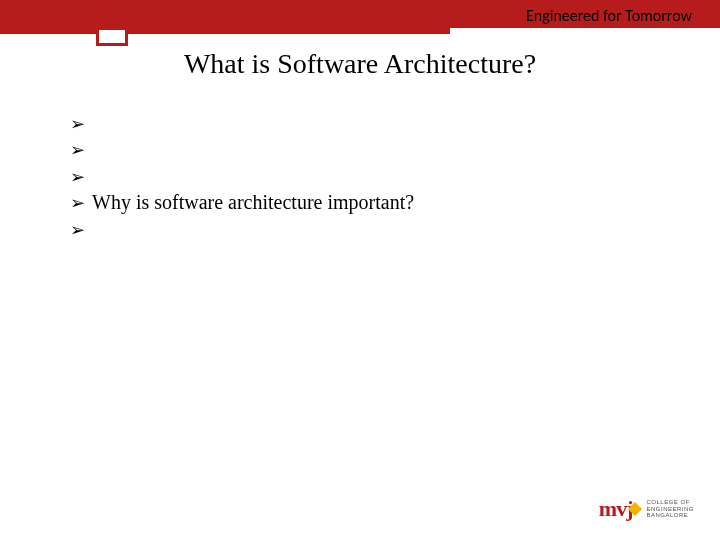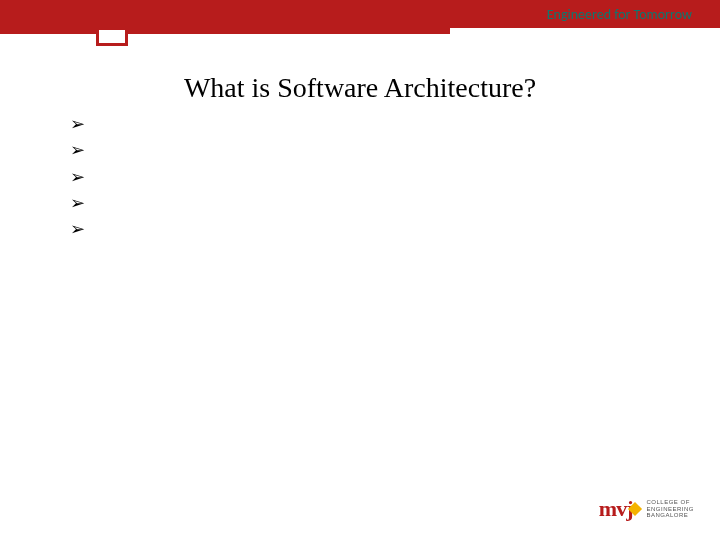--- a/index.html
+++ b/index.html
@@ -17,22 +17,22 @@
     left: 0;
     width: 720px;
     height: 28px;
     background: #b71c1c;
   }
   .tagline {
     position: absolute;
     top: 6px;
     right: 28px;
     font-family: Calibri, Arial, sans-serif;
-    font-size: 14px;
-    color: #0f766e;
+    font-size: 16px;
+    color: #000000;
     z-index: 4;
   }
   .accent-bar {
     position: absolute;
     top: 28px;
     left: 0;
     width: 450px;
     height: 6px;
     background: #b71c1c;
   }
@@ -56,21 +56,20 @@
   }
   .title {
     position: absolute;
     top: 48px;
     left: 0;
     width: 720px;
     text-align: center;
     font-size: 28px;
     color: #000;
     font-weight: normal;
-    margin-top: 24px;
   }
   .bullets {
     position: absolute;
     top: 110px;
     left: 70px;
     width: 600px;
   }
   .bullet-row {
     display: flex;
     align-items: flex-start;
@@ -136,20 +135,21 @@
     <span class="arrow">➢</span>
   </div>
   <div class="bullet-row">
     <span class="arrow">➢</span>
   </div>
   <div class="bullet-row">
     <span class="arrow">➢</span>
   </div>
   <div class="bullet-row">
     <span class="arrow">➢</span>
+    <span class="bullet-text">Why is software architecture important?</span>
   </div>
   <div class="bullet-row">
     <span class="arrow">➢</span>
   </div>
 </div>
 
 <div class="logo">
   <span class="logo-mark">
     <span>mvj</span><span class="logo-accent"></span>
   </span>

